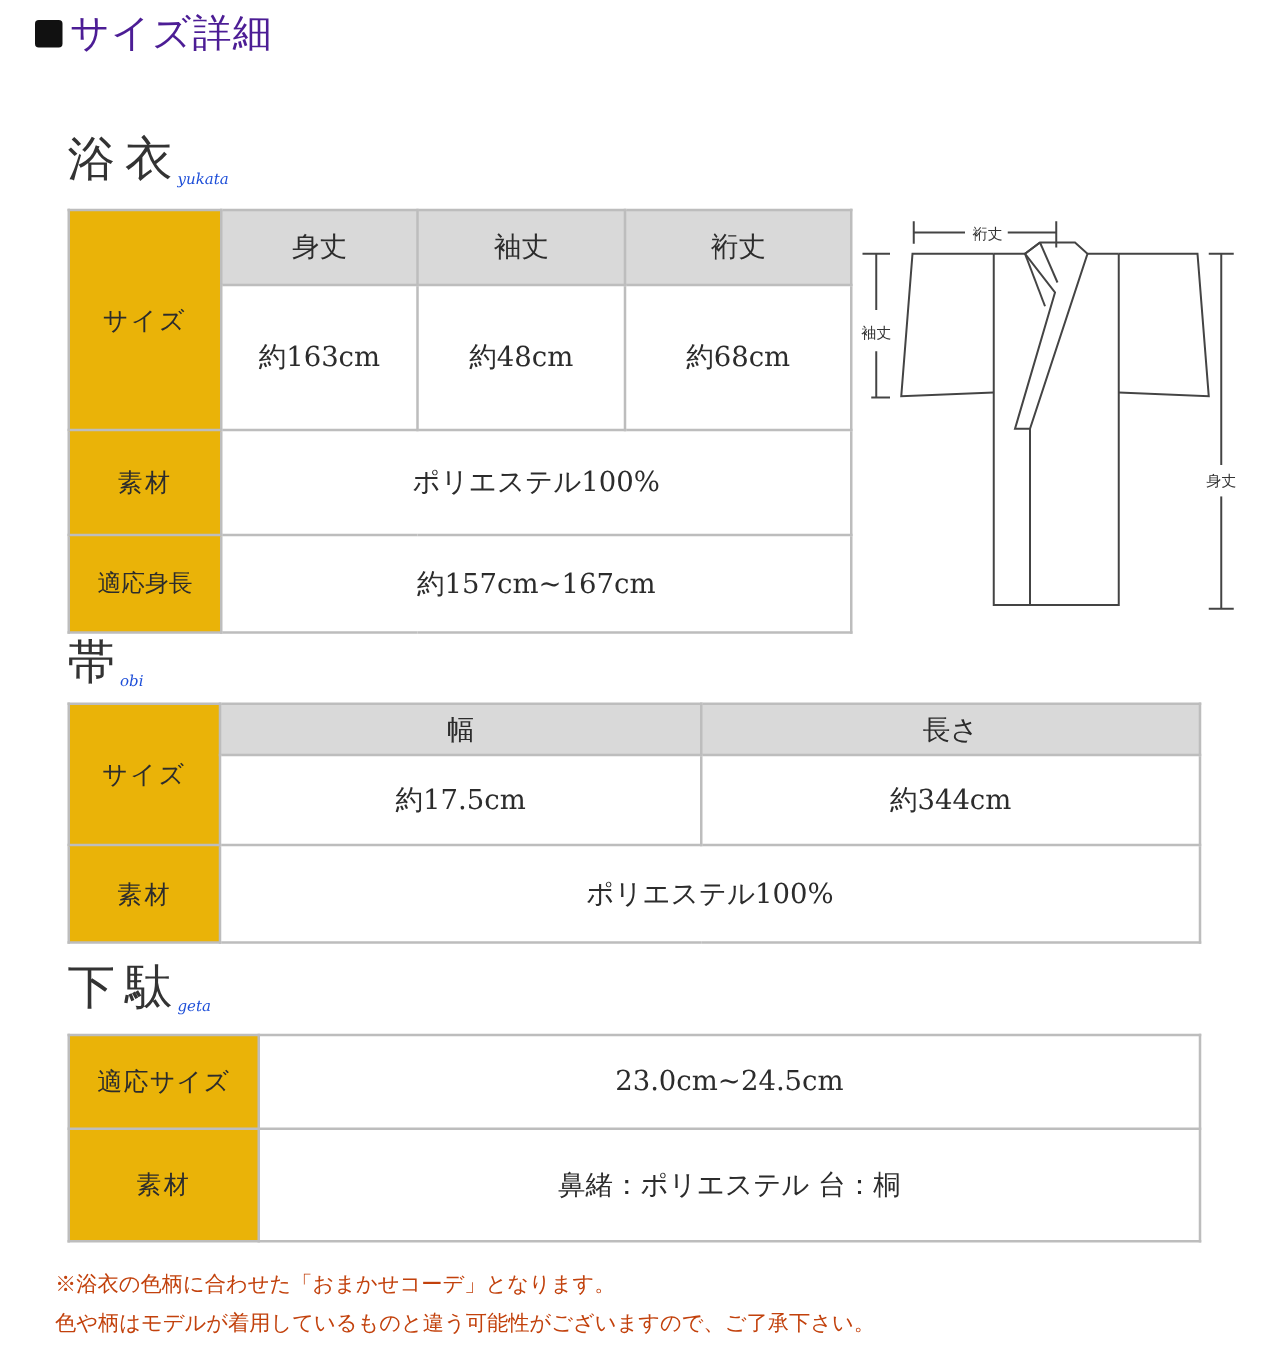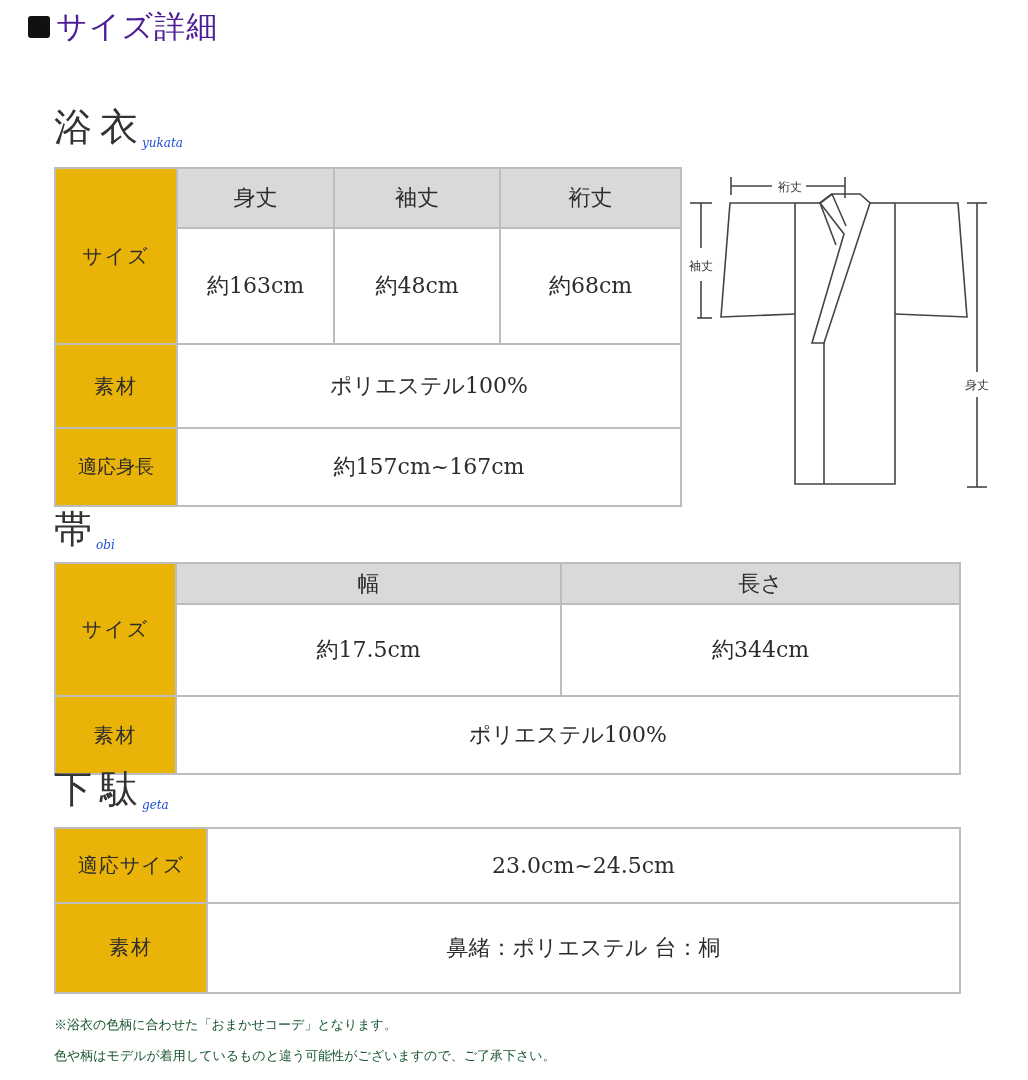--- a/index.html
+++ b/index.html
@@ -11,21 +11,21 @@
   .title-square { width:22px; height:22px; background:#111; border-radius:3px; margin-right:6px; display:inline-block; }
   .section-head { display:flex; align-items:flex-end; color:#333; }
   .section-head .kanji { font-size:38px; letter-spacing:8px; line-height:1; font-weight:300; }
   .section-head .romaji { font-family:"DejaVu Serif",serif; font-style:italic; font-size:12px; color:#1d4ed8;
                           margin-left:-4px; margin-bottom:-4px; }
   table.spec { position:absolute; border-collapse:collapse; table-layout:fixed; }
   table.spec td { border:2px solid #bdbdbd; text-align:center; vertical-align:middle; padding:0;
                   font-size:22px; color:#2c2c2c; }
   table.spec td.lab { background:#eab308; font-size:20px; letter-spacing:2px; }
   table.spec td.hd { background:#d9d9d9; font-size:22px; }
-  .note { left:54px; font-family:"DejaVu Serif",serif; font-size:13px; color:#14532d; }
+  .note { left:44px; font-family:"DejaVu Serif",serif; font-size:17px; color:#c2410c; }
   svg text { font-family:"DejaVu Sans","Liberation Sans",sans-serif; }
 </style>
 </head>
 <body>
 
 <div class="abs page-title">
   <span class="title-square"></span>
   <span>サイズ詳細</span>
 </div>
 
@@ -114,21 +114,21 @@
       <col style="width:121px">
       <col style="width:385px">
       <col style="width:399px">
     </colgroup>
   <tbody>
       <tr style="height:41px">
     <td class="lab" rowspan="2">サイズ</td>
     <td class="hd">幅</td>
     <td class="hd">長さ</td>
   </tr>
-  <tr style="height:92px">
+  <tr style="height:72px">
     <td>約17.5cm</td>
     <td>約344cm</td>
   </tr>
   <tr style="height:78px">
     <td class="lab">素材</td>
     <td colspan="2">ポリエステル100%</td>
   </tr>
 </tbody>
   </table>
 

